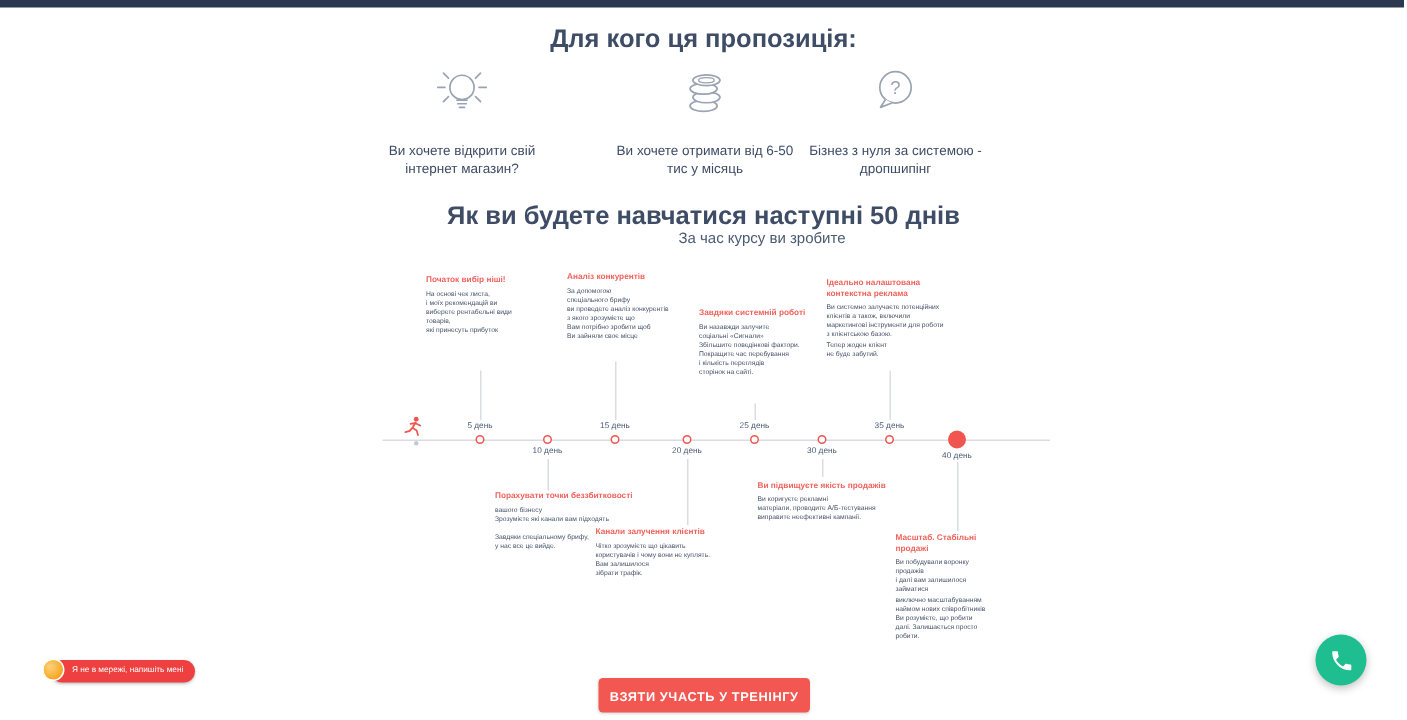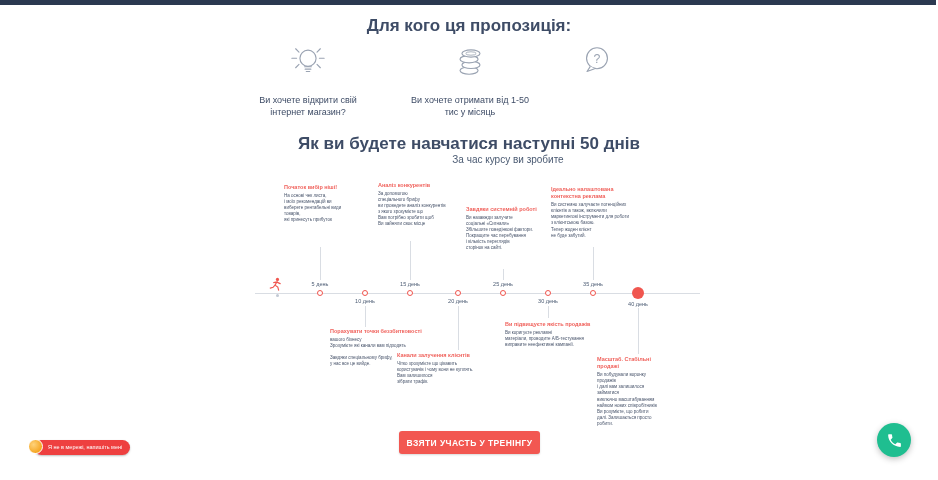--- a/index.html
+++ b/index.html
@@ -13,21 +13,21 @@
   .aud-label{margin-top:12px;font-size:9px;line-height:1.35;color:#3e4c66;white-space:pre-line;}
   .tl-line{position:absolute;height:1px;background:#d9dde3;}
   .tl-conn{position:absolute;width:1px;background:#d9dde3;}
   .tl-dot{position:absolute;width:6px;height:6px;border:1.5px solid #f0564f;background:#fff;border-radius:50%;box-sizing:border-box;}
   .tl-dot-big{position:absolute;width:12px;height:12px;background:#f0564f;border-radius:50%;}
   .tl-start-dot{position:absolute;width:3px;height:3px;background:#c2c9d4;border-radius:50%;}
   .tl-day{position:absolute;width:30px;text-align:center;font-size:5.5px;color:#4a5a72;}
   .anno{position:absolute;}
   .anno-h{font-size:5.5px;font-weight:700;color:#f0625c;margin-bottom:2px;white-space:pre-line;line-height:1.3;}
   .anno-b{font-size:4.5px;color:#47536a;line-height:1.35;white-space:pre-line;}
-  .cta{position:absolute;left:399px;top:431px;width:141px;height:23px;background:#f25751;border:none;
+  .cta{position:absolute;left:399px;top:452px;width:141px;height:23px;background:#f25751;border:none;
        border-radius:3px;color:#fff;font-weight:700;font-size:8.5px;letter-spacing:.4px;cursor:pointer;
        font-family:"Liberation Sans","DejaVu Sans",sans-serif;box-shadow:0 1px 2px rgba(0,0,0,.15);}
   .chat{position:absolute;left:28px;top:438px;height:19px;cursor:pointer;}
   .chat-pill{position:absolute;left:6px;top:2px;height:15px;line-height:15px;background:#ee4040;border-radius:8px;
              color:#fff;font-size:5.5px;padding:0 8px 0 14px;white-space:nowrap;box-shadow:0 1px 2px rgba(0,0,0,.25);}
   .chat-avatar{position:absolute;left:0;top:1px;width:15px;height:15px;border-radius:50%;
                background:radial-gradient(circle at 35% 35%,#ffd27a,#f5a623 70%);border:1px solid #fff;box-sizing:border-box;z-index:2;}
   .call-btn{position:absolute;left:877px;top:423px;width:34px;height:34px;border-radius:50%;background:#1fbe90;
             display:flex;align-items:center;justify-content:center;cursor:pointer;box-shadow:0 2px 6px rgba(0,0,0,.25);}
 </style>
@@ -54,32 +54,34 @@
   <div class="aud-item" style="left:404px;width:132px;">
     <div class="aud-icon">
       <svg width="44" height="38" viewBox="0 0 44 40">
         <ellipse cx="21" cy="28" rx="9.5" ry="3.8" fill="#fff" stroke="#9aa3b2" stroke-width="1.2"></ellipse>
         <ellipse cx="23" cy="22" rx="9.5" ry="3.8" fill="#fff" stroke="#9aa3b2" stroke-width="1.2"></ellipse>
         <ellipse cx="21" cy="16" rx="9.5" ry="3.8" fill="#fff" stroke="#9aa3b2" stroke-width="1.2"></ellipse>
         <ellipse cx="23" cy="10" rx="9.5" ry="3.8" fill="#fff" stroke="#9aa3b2" stroke-width="1.2"></ellipse>
         <ellipse cx="23" cy="10" rx="5.5" ry="1.8" fill="none" stroke="#9aa3b2" stroke-width="0.9"></ellipse>
       </svg>
     </div>
-    <div class="aud-label">Ви хочете отримати від 1-50
+    <div class="aud-label">Ви хочете отримати від 6-50
 тис у місяць</div>
   </div>
 
   <div class="aud-item" style="left:534px;width:126px;">
     <div class="aud-icon">
       <svg width="44" height="38" viewBox="0 0 44 40">
         <circle cx="22" cy="15" r="11" fill="#fff" stroke="#9aa3b2" stroke-width="1.2"></circle>
         <path d="M15 23.5 l-3.5 5.5 l8 -3" fill="#fff" stroke="#9aa3b2" stroke-width="1.2" stroke-linejoin="round"></path>
         <text x="22" y="19.5" text-anchor="middle" font-size="13" fill="#9aa3b2">?</text>
       </svg>
     </div>
+    <div class="aud-label">Бізнез з нуля за системою -
+дропшипінг</div>
   </div>
 
   <div class="sec-title" style="top:134px;">Як ви будете навчатися наступні 50 днів</div>
   <div class="sec-sub" style="top:154px;">За час курсу ви зробите</div>
 
   <div class="tl-line" style="left:255px;top:293px;width:445px;"></div>
 
   <svg style="position:absolute;left:267px;top:277px;" width="16" height="15" viewBox="0 0 14 14">
     <circle cx="9.3" cy="2.3" r="1.5" fill="#f0564f"></circle>
     <path d="M9 4.2 L7 7.6 L9.6 9.4 L10.4 12.2 M7 7.6 L5.2 9.6 L2.6 10.4 M8.8 4.8 L11.8 6.2 M9 4.6 L5.8 5.2" stroke="#f0564f" stroke-width="1.1" fill="none" stroke-linecap="round"></path>

